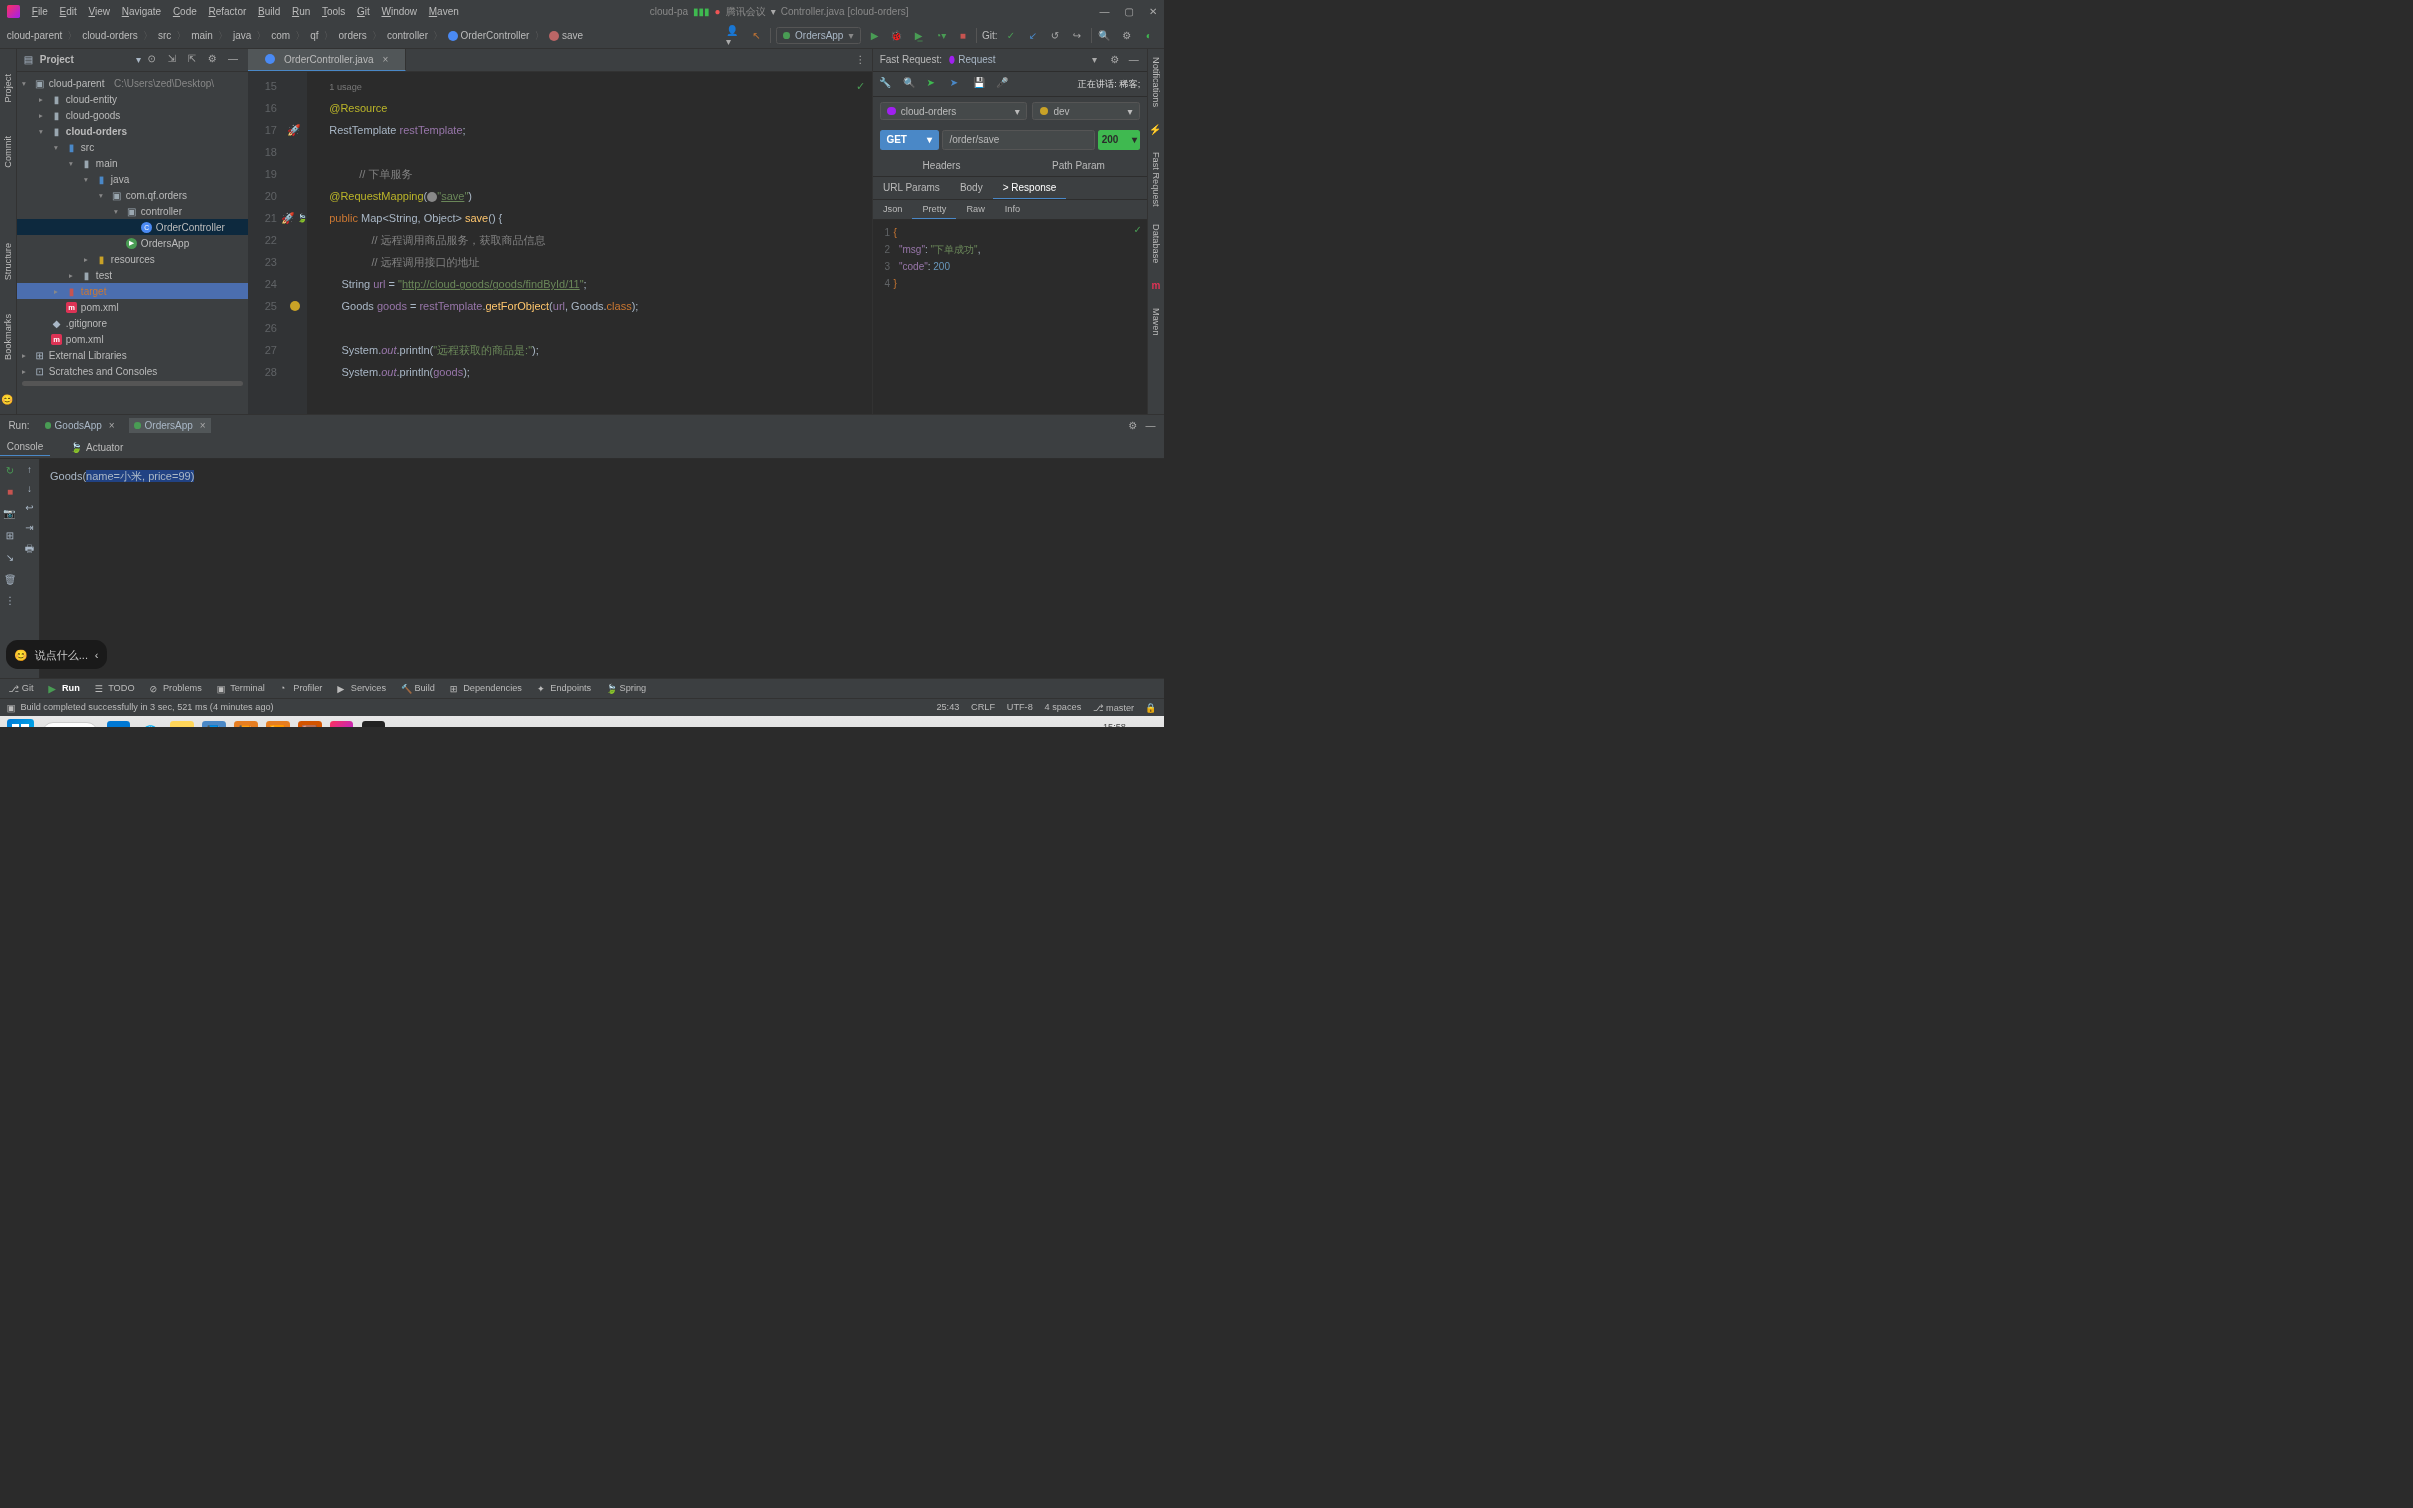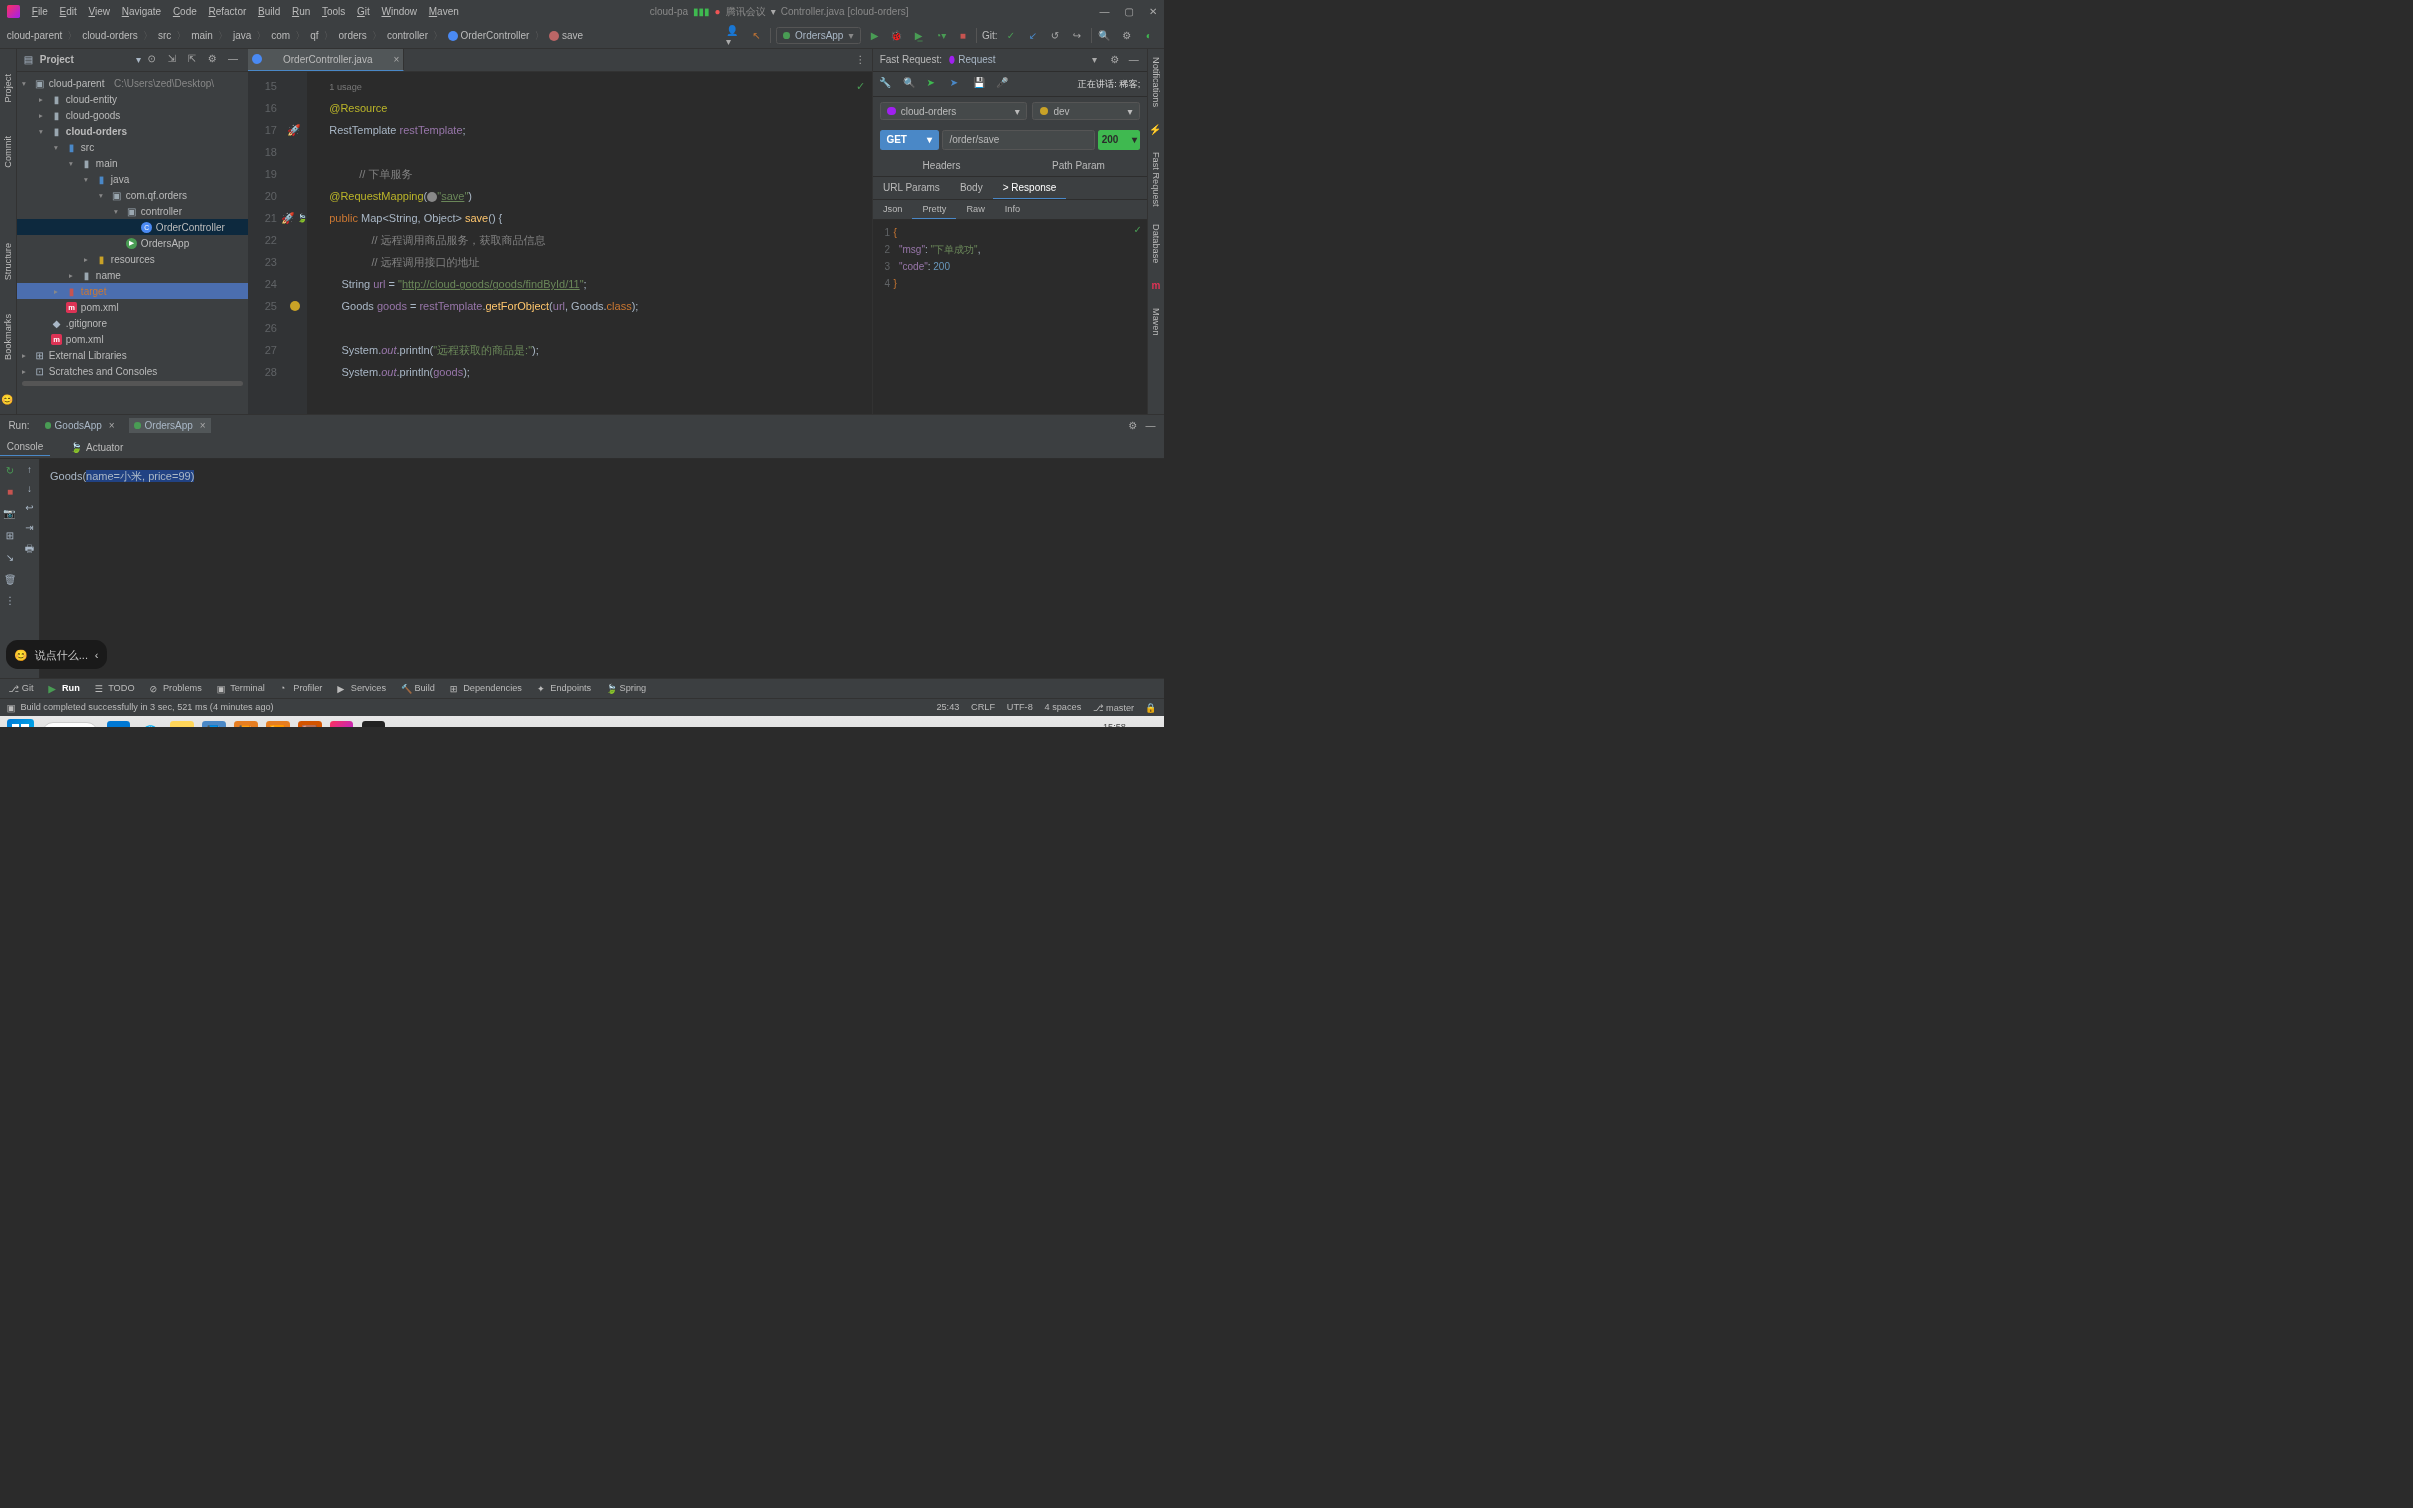--- a/index.html
+++ b/index.html
@@ -52,21 +52,21 @@
 .tree-node .icon.file-m { background: #d35; color: white; font-size: 7.5px; font-weight: bold; border-radius: 1.7px; }
 .tree-node .label { color: #bbb; }
 .tree-node .label.orange { color: #cc7832; }
 .tree-node .label.dim { color: #888; }
 .tree-node.bold-blue > .label { font-weight: bold; }
 .tree-scroll { height: 5px; background: #555; margin: 1.7px 5px; border-radius: 2.5px; }
 
 
 .editor-panel { flex: 1; background: #2b2b2b; display: flex; flex-direction: column; min-width: 0; }
 .editor-tabs { height: 23.5px; background: #3c3f41; display: flex; align-items: stretch; border-bottom: 0.8px solid #323232; }
-.editor-tab { display: flex; align-items: center; padding: 0 4px; gap: 21px; background: #4e5254; border-right: 0.8px solid #323232; color: #bbb; cursor: pointer; }
+.editor-tab { display: flex; align-items: center; padding: 0 17px; gap: 9px; background: #4e5254; border-right: 0.8px solid #323232; color: #bbb; cursor: pointer; }
 .editor-tab.active { background: #515658; border-bottom: 1.7px solid #4a88c7; }
 .editor-tab .tab-icon { width: 10px; height: 10px; background: #4a8af4; border-radius: 50%; }
 .editor-tab .close { color: #aaa; }
 .editor-tabs .tab-menu { margin-left: auto; padding: 0 6.7px; display: flex; align-items: center; color: #aaa; }
 .editor-body { flex: 1; display: flex; overflow: hidden; font-family: 'Consolas', 'Courier New', monospace; font-size: 11px; }
 .gutter { width: 34px; background: #313335; text-align: right; padding: 3px 5px 0 0; color: #606366; line-height: 22px; position: relative; }
 .gutter .gut-row { height: 22px; display: flex; align-items: center; justify-content: flex-end; gap: 3.4px; }
 .gutter-icons { width: 25px; background: #313335; padding-top: 3.4px; }
 .gutter-icons .gi { height: 22px; display: flex; align-items: center; justify-content: center; gap: 1.7px; }
 .gutter-icons .bulb { width: 10px; height: 10px; background: #c9a227; border-radius: 50%; }
@@ -319,21 +319,21 @@
           <span class="label">OrdersApp</span>
         </div>
       <div class="tree-node" style="padding-left:67px;">
           <span class="arrow">▸</span>
           <span class="icon folder" style="color:#c9a227;">▮</span>
           <span class="label">resources</span>
         </div>
       <div class="tree-node" style="padding-left:52px;">
           <span class="arrow">▸</span>
           <span class="icon folder">▮</span>
-          <span class="label">name</span>
+          <span class="label">test</span>
         </div>
       <div class="tree-node highlighted" style="padding-left:37px;">
           <span class="arrow">▸</span>
           <span class="icon folder" style="color:#c75450;">▮</span>
           <span class="label orange">target</span>
         </div>
       <div class="tree-node" style="padding-left:37px;">
           <span class="arrow"></span>
           <span class="icon file-m">m</span>
           <span class="label">pom.xml</span>

